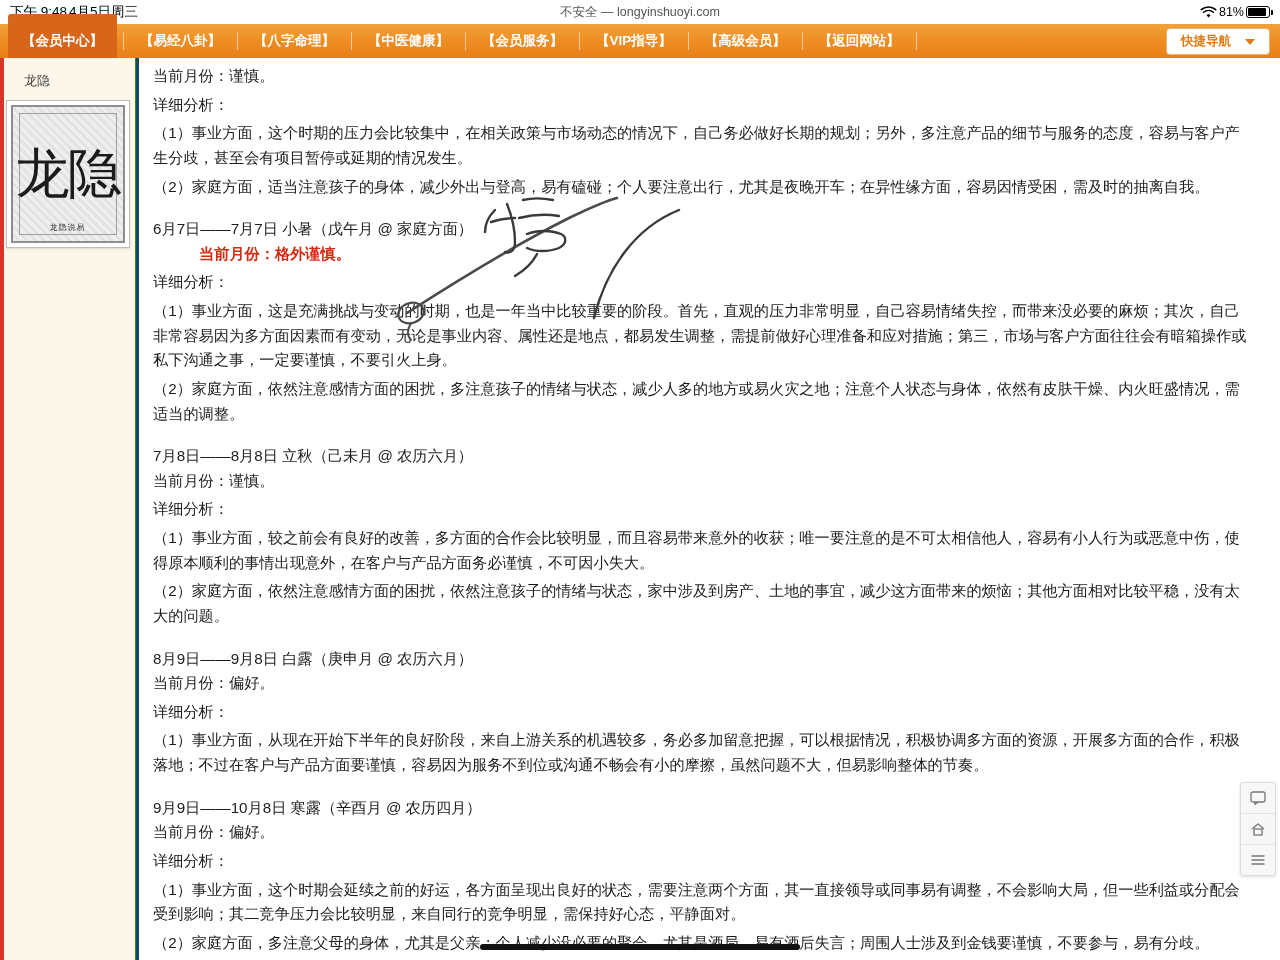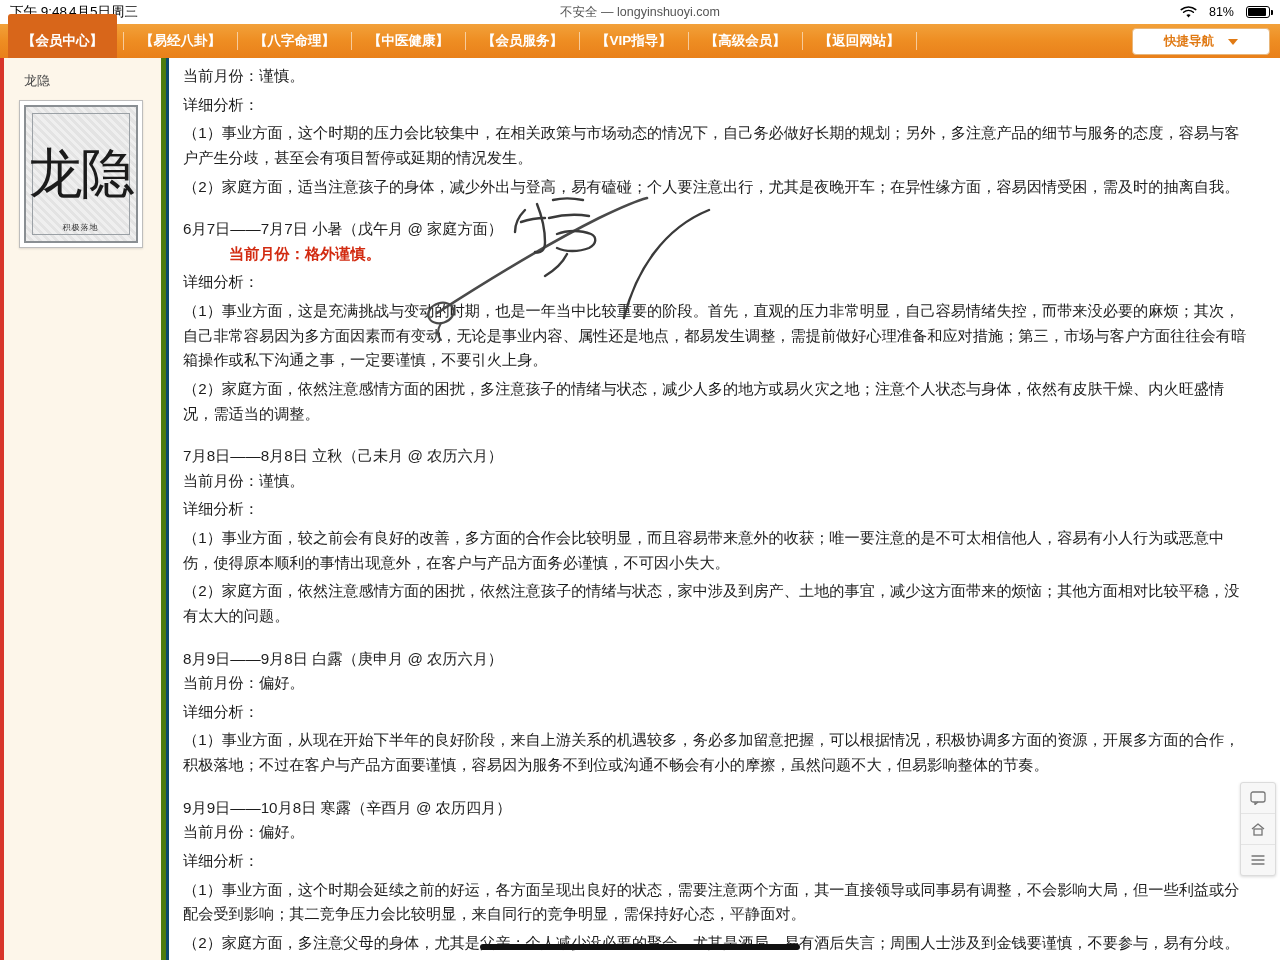--- a/index.html
+++ b/index.html
@@ -35,21 +35,21 @@
   .statusbar .center {
     flex: 1;
     text-align: center;
     font-size: 12.5px;
     color: #555;
   }
   .statusbar .right {
     display: flex;
     align-items: center;
     justify-content: flex-end;
-    gap: 12px;
+    gap: 2px;
     min-width: 180px;
     font-size: 12.5px;
   }
   .wifi-icon svg { display:block; }
   .battery {
     width: 24px;
     height: 12px;
     border: 1.4px solid #000;
     border-radius: 3px;
     position: relative;
@@ -109,21 +109,21 @@
     position: absolute;
     right: 10px;
     top: 4px;
   }
   .quick-nav {
     background: #ffffff;
     color: #e07a14;
     font-size: 12.5px;
     font-weight: bold;
     border-radius: 4px;
-    padding: 4px 31px;
+    padding: 4px 14px;
     display: flex;
     align-items: center;
     gap: 14px;
     border: 1px solid #e8b67a;
     cursor: pointer;
   }
   .caret-down {
     width: 0; height: 0;
     border-left: 5px solid transparent;
     border-right: 5px solid transparent;
@@ -131,23 +131,23 @@
   }
 
   
   .page {
     display: flex;
     height: 902px;
     background: #fdf6ea;
     position: relative;
   }
   .sidebar {
-    width: 166px;
+    width: 136px;
     background: #fdf6ea;
-    border-right: 5px solid #4d7c0f;
+    border-right: 1px solid #4d7c0f;
     box-sizing: border-box;
     padding: 10px 0 0 0;
     position: relative;
   }
   .sidebar .user-name {
     font-size: 13px;
     color: #4a4a4a;
     padding: 4px 0 10px 24px;
   }
   .seal-box {
@@ -320,21 +320,21 @@
 </div>
 
 <div class="page">
   <div class="edge-strip"></div>
 
   <div class="sidebar">
     <div class="user-name">龙隐</div>
     <div class="seal-box">
       <div class="seal-inner">
         <div class="seal-char">龙隐</div>
-        <div class="seal-sub">积极落地</div>
+        <div class="seal-sub">龙隐说易</div>
       </div>
     </div>
   </div>
 
   <div class="content">
 
     <div class="blk">当前月份：谨慎。</div>
     <div class="blk">详细分析：</div>
     <div class="blk para">（1）事业方面，这个时期的压力会比较集中，在相关政策与市场动态的情况下，自己务必做好长期的规划；另外，多注意产品的细节与服务的态度，容易与客户产生分歧，甚至会有项目暂停或延期的情况发生。</div>
     <div class="blk para">（2）家庭方面，适当注意孩子的身体，减少外出与登高，易有磕碰；个人要注意出行，尤其是夜晚开车；在异性缘方面，容易因情受困，需及时的抽离自我。</div>

